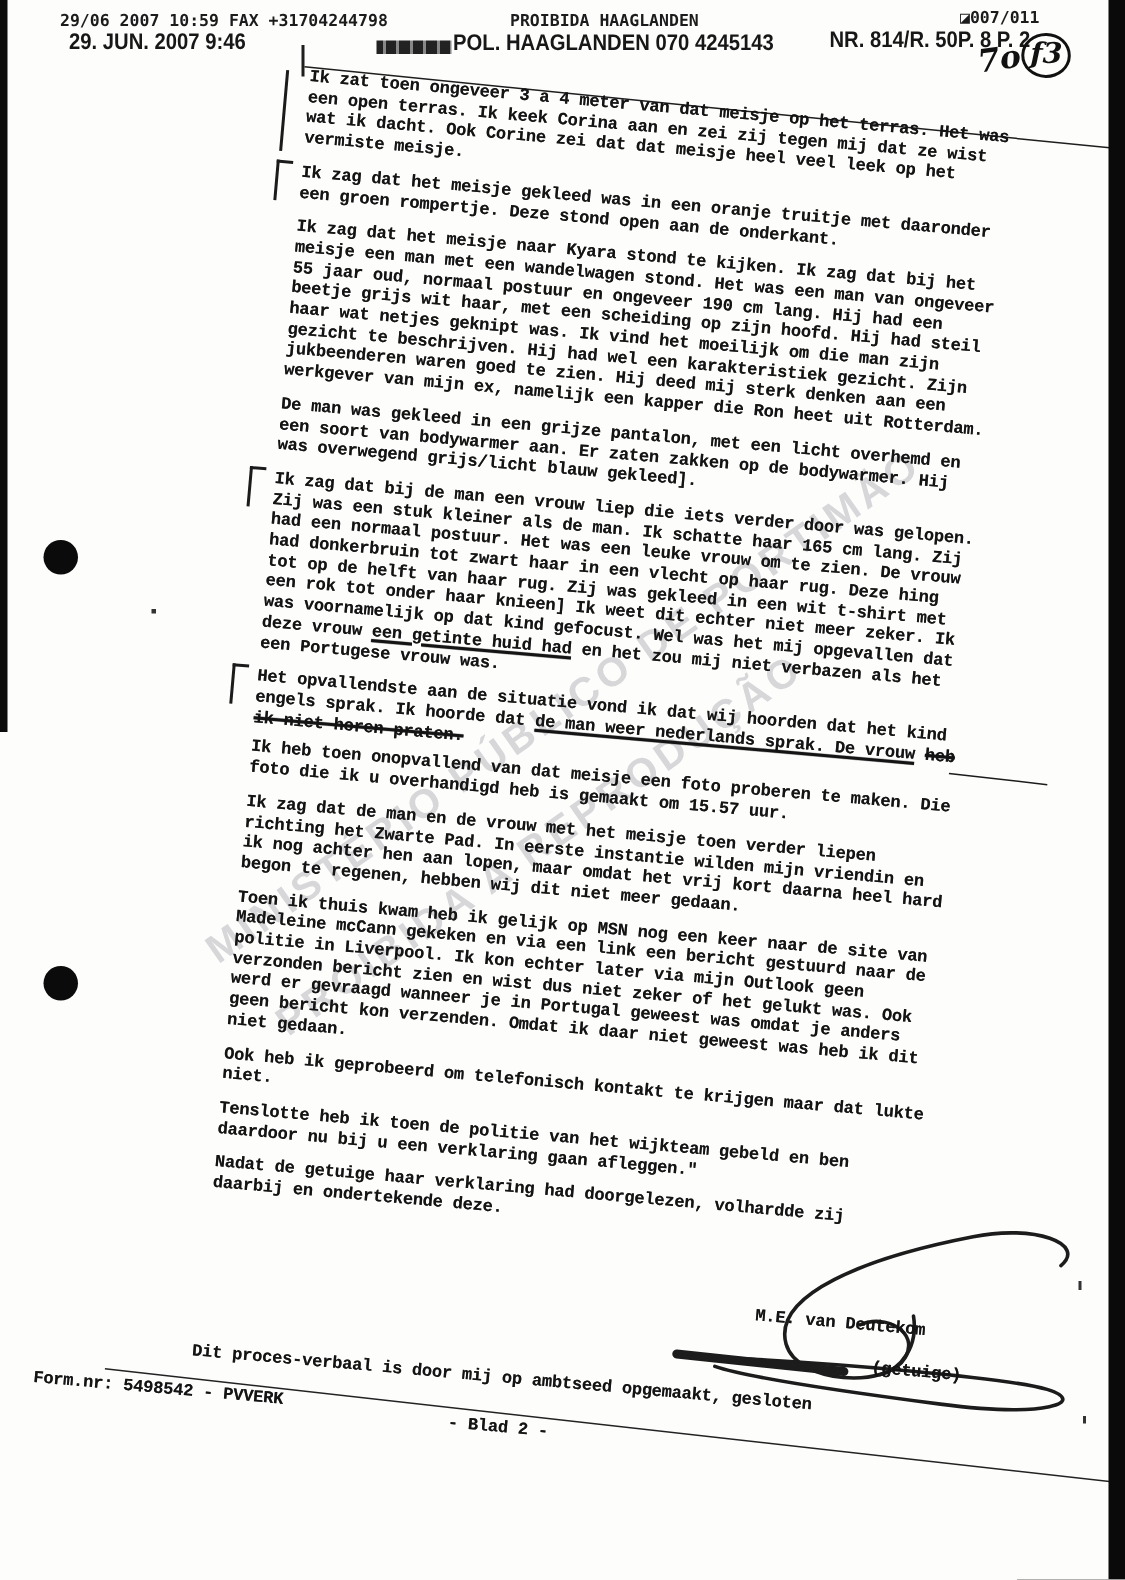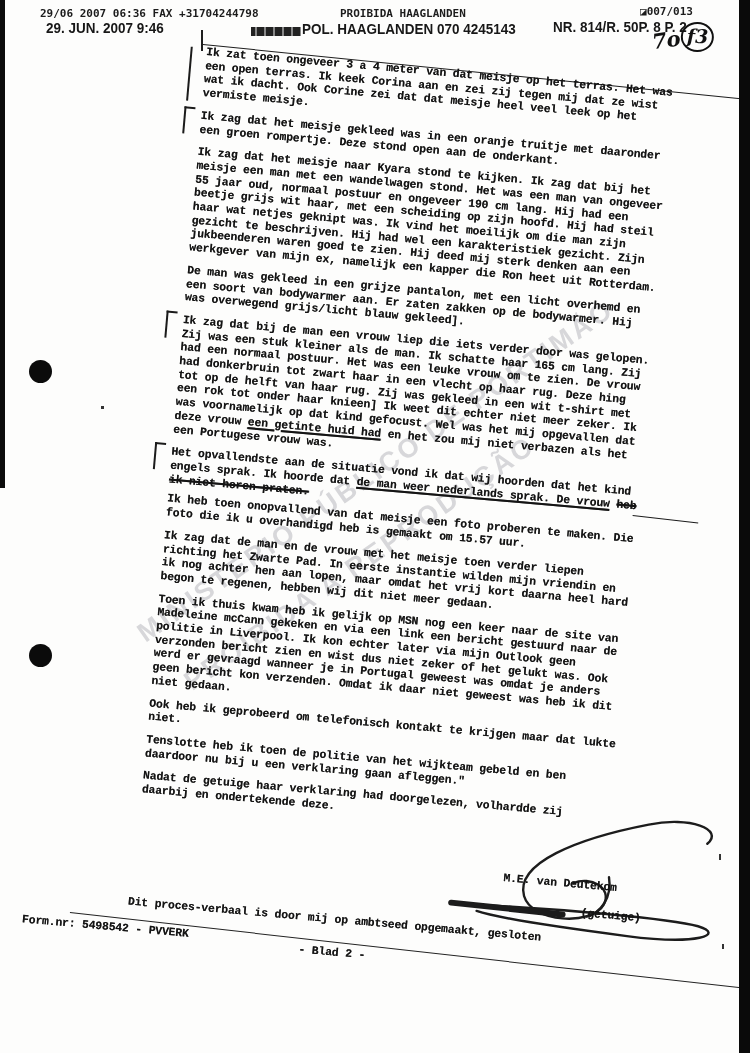--- a/index.html
+++ b/index.html
@@ -56,23 +56,23 @@
   #blad    { position:absolute; left:278px; top:6px; white-space:nowrap; }
 </style>
 </head>
 <body>
 
 <div id="page">
 
   <div class="wm wm1">MINISTÉRIO PÚBLICO DE PORTIMÃO</div>
   <div class="wm wm2">PROIBIDA A REPRODUÇÃO</div>
 
-  <div class="fax1" id="l1a">29/06 2007 06:36 FAX  +31704244798</div>
+  <div class="fax1" id="l1a">29/06 2007 10:59 FAX  +31704244798</div>
   <div class="fax1" id="l1b">PROIBIDA HAAGLANDEN</div>
-  <div class="fax1" id="l1c"><span>◪</span><span>007/013</span></div>
+  <div class="fax1" id="l1c"><span>◪</span><span>007/011</span></div>
   <div class="fax2" id="l2a">29. JUN. 2007  9:46</div>
   <div class="overstrike"></div>
   <div class="fax2" id="l2b">POL. HAAGLANDEN 070 4245143</div>
   <div class="fax2" id="l2c">NR. 814/R. 50P.  8  P.  2</div>
   <div class="hand"><span>7o</span><span class="circ">f3</span></div>
 
   <div class="crease-top-v"></div>
   <div class="crease-top"></div>
   <div class="crease-bottom"></div>
 

